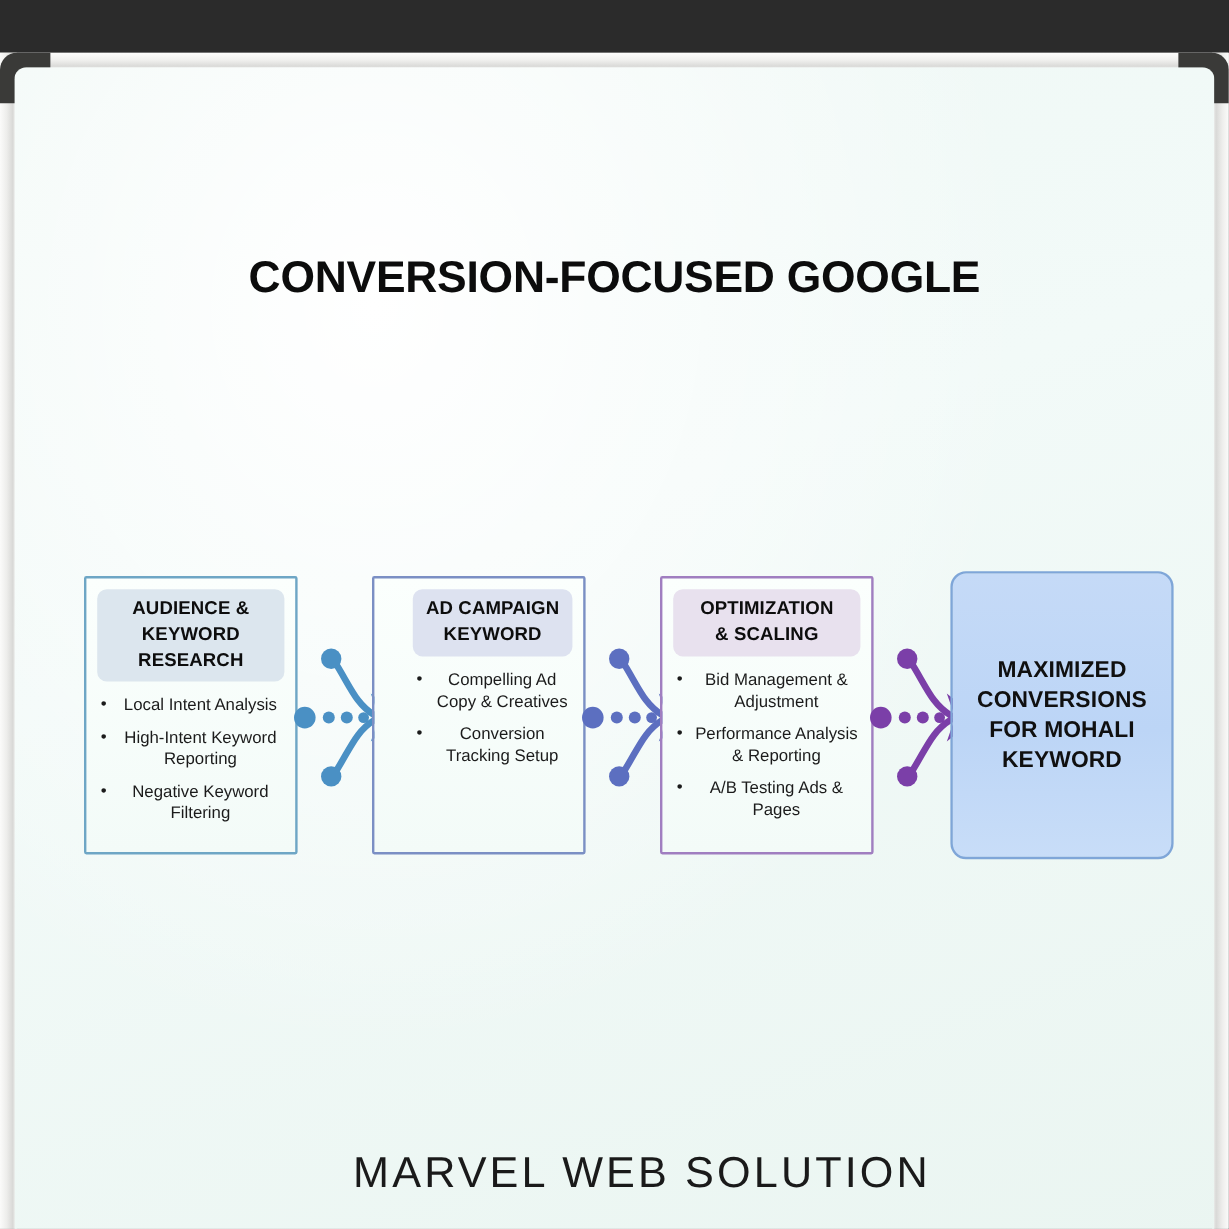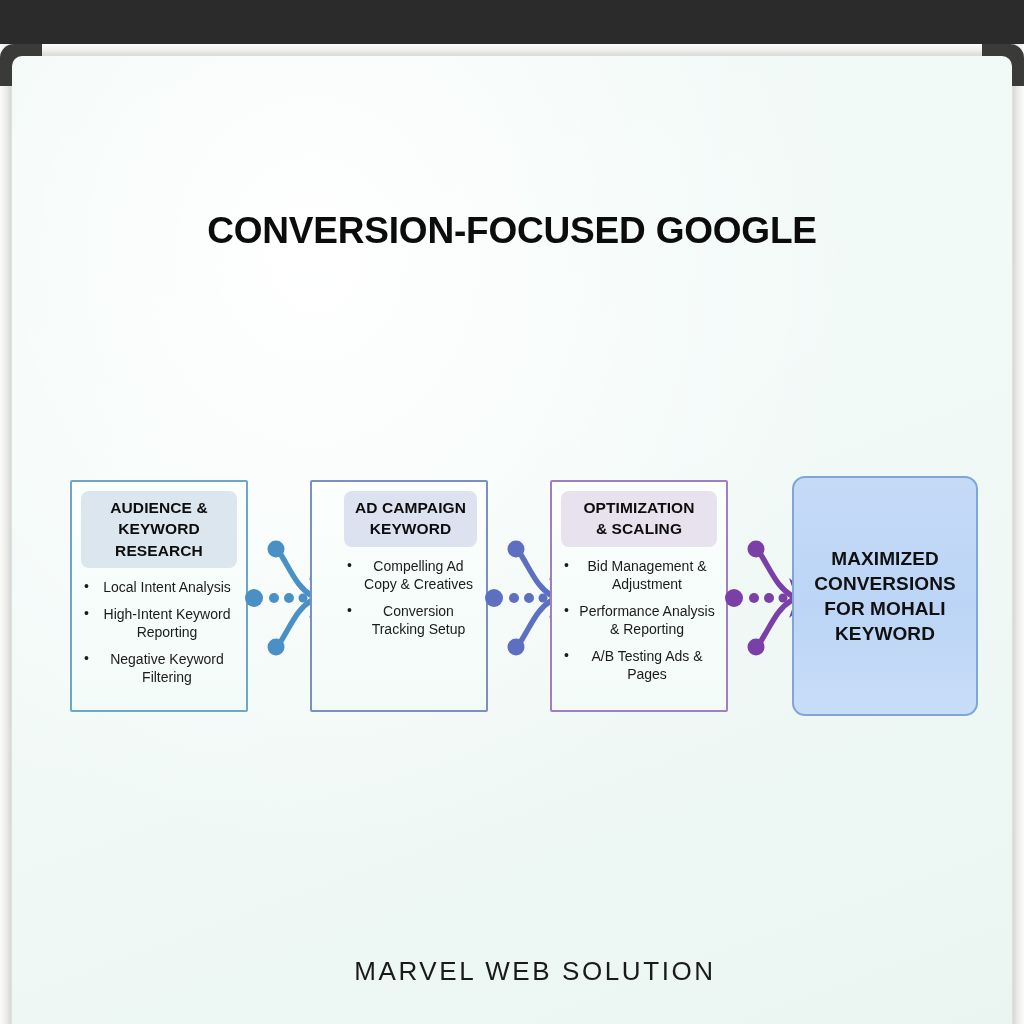--- a/index.html
+++ b/index.html
@@ -175,21 +175,21 @@
   .connector.k3 { left: 670px; }
   .connector svg { display: block; width: 100%; height: 100%; overflow: visible; }
 
   
   .footer-brand {
     position: absolute;
     left: 0;
     right: 0;
     top: 900px;
     text-align: center;
-    font-size: 26px;
+    font-size: 36px;
     font-weight: 300;
     letter-spacing: 2.6px;
     color: #1a1a1a;
     padding-left: 46px;
   }
 </style>
 </head>
 <body>
 
 <div class="board-frame">

